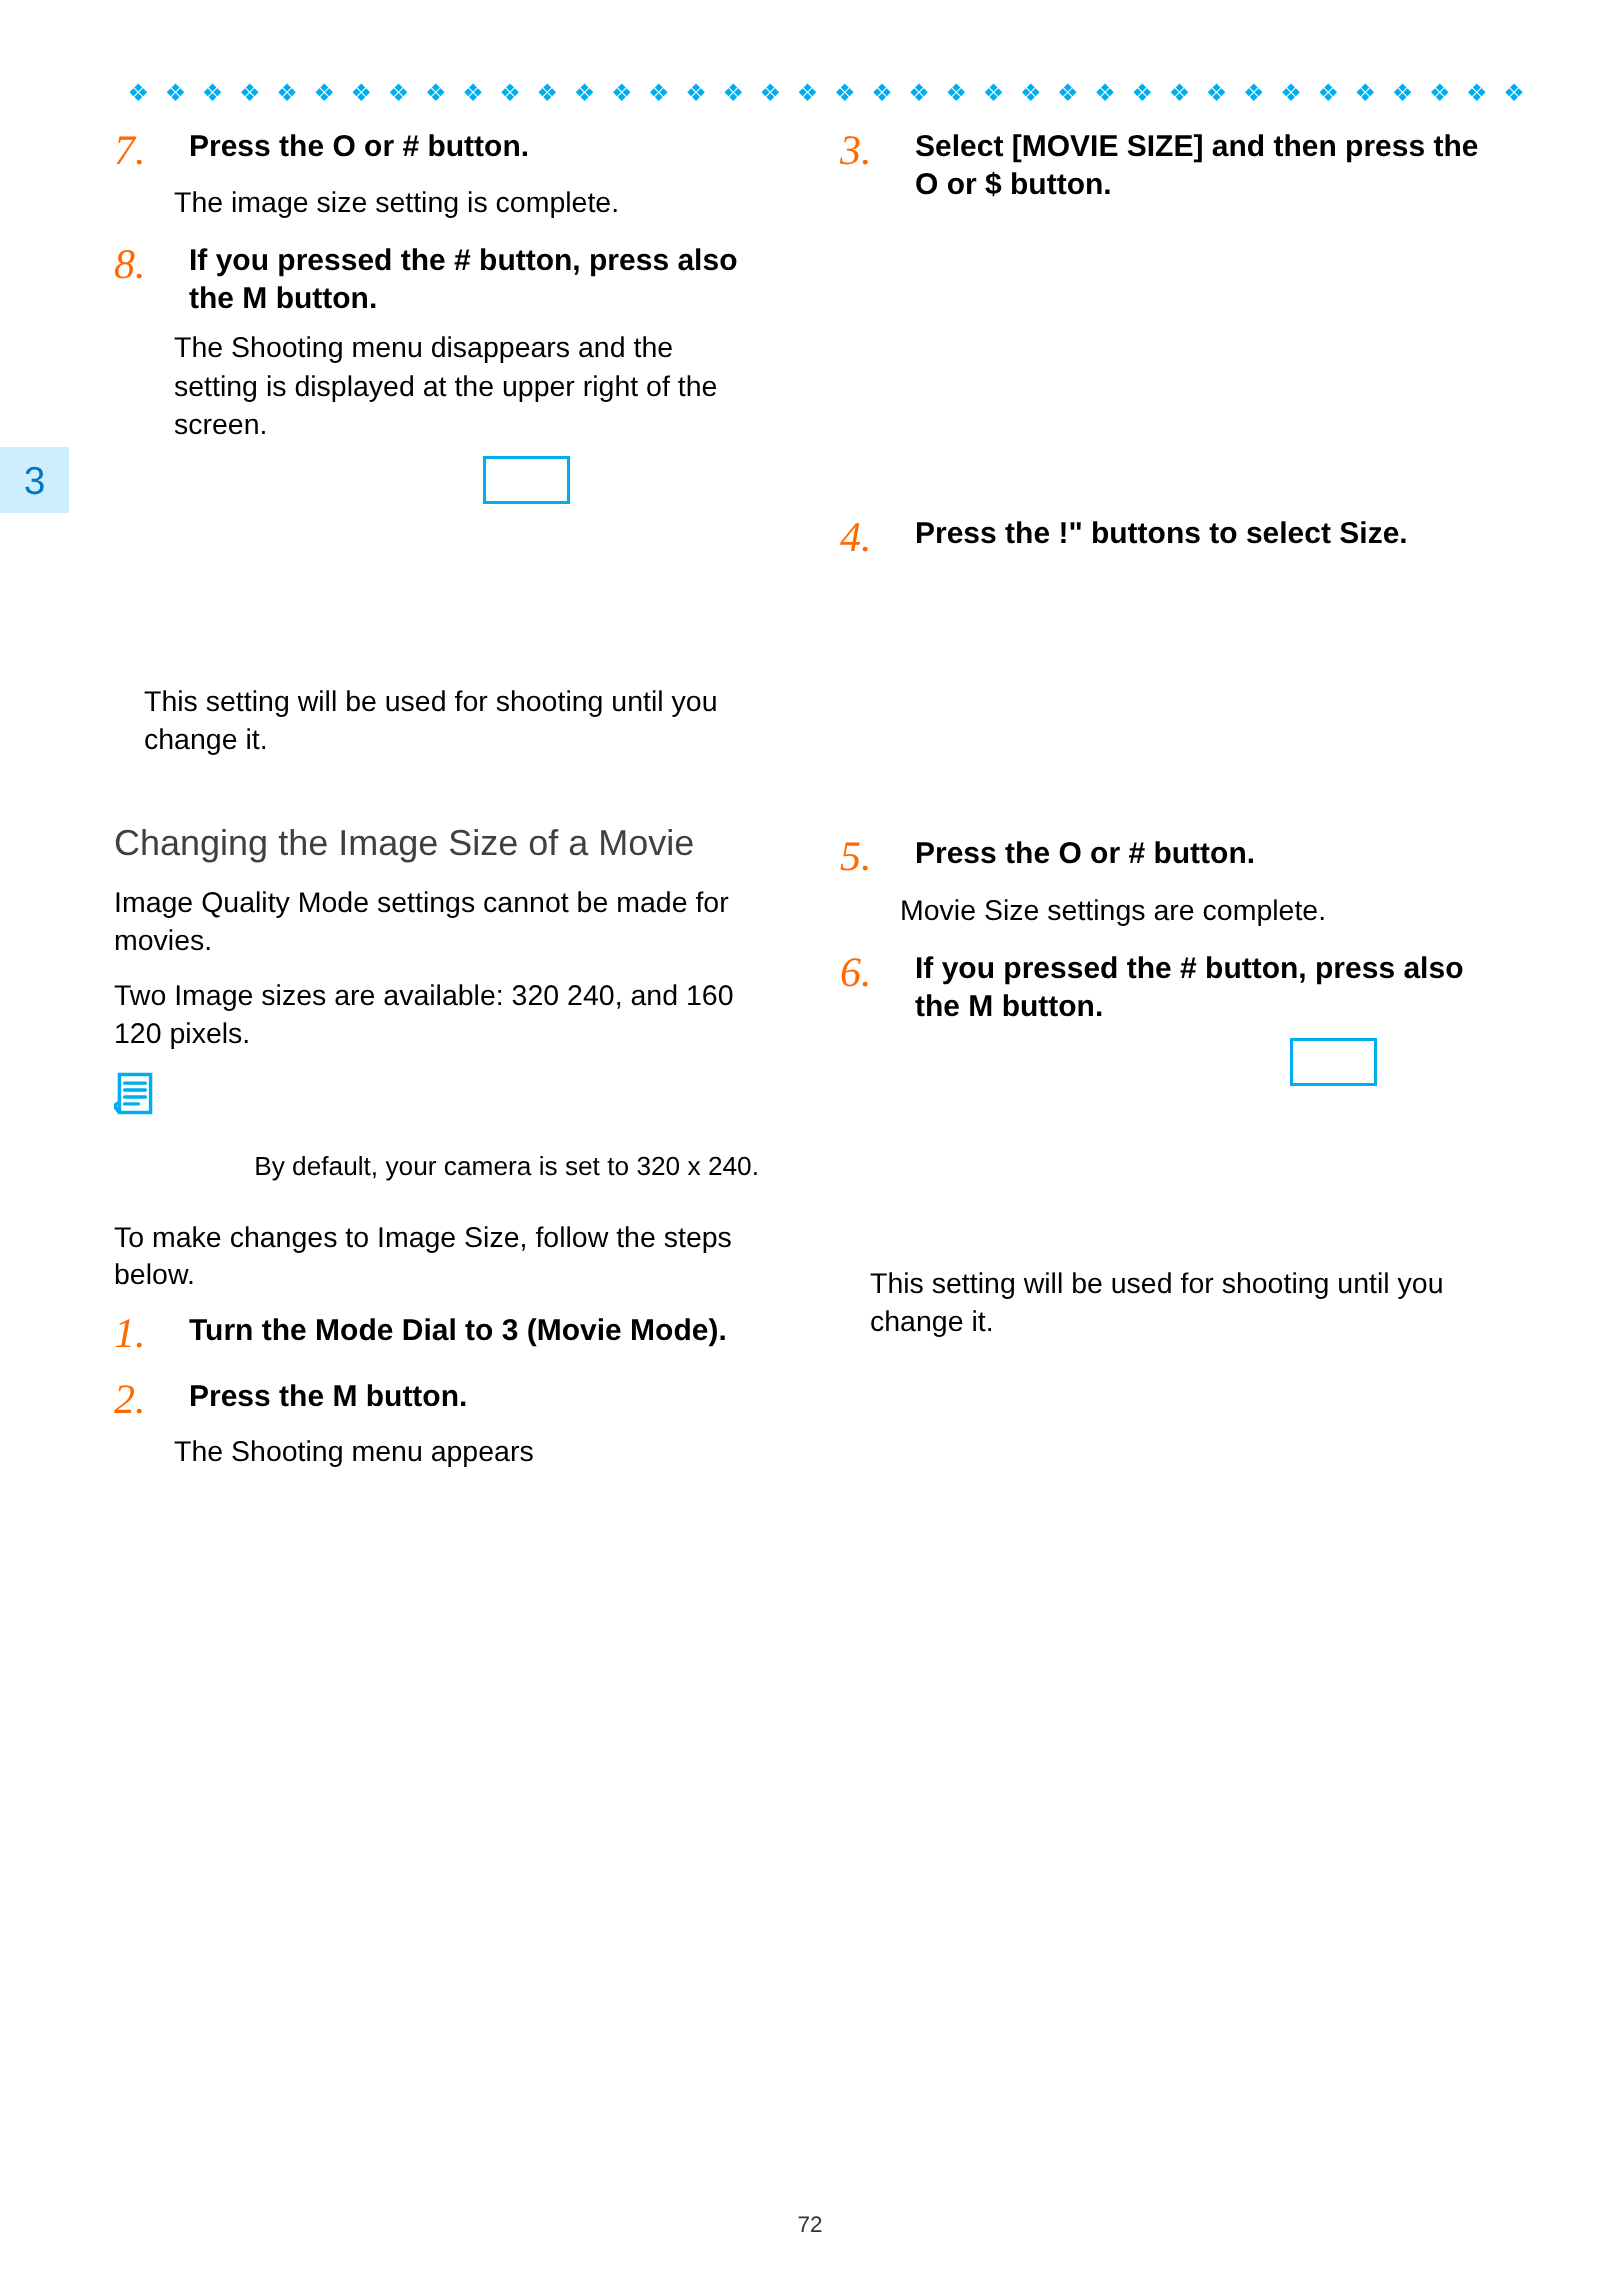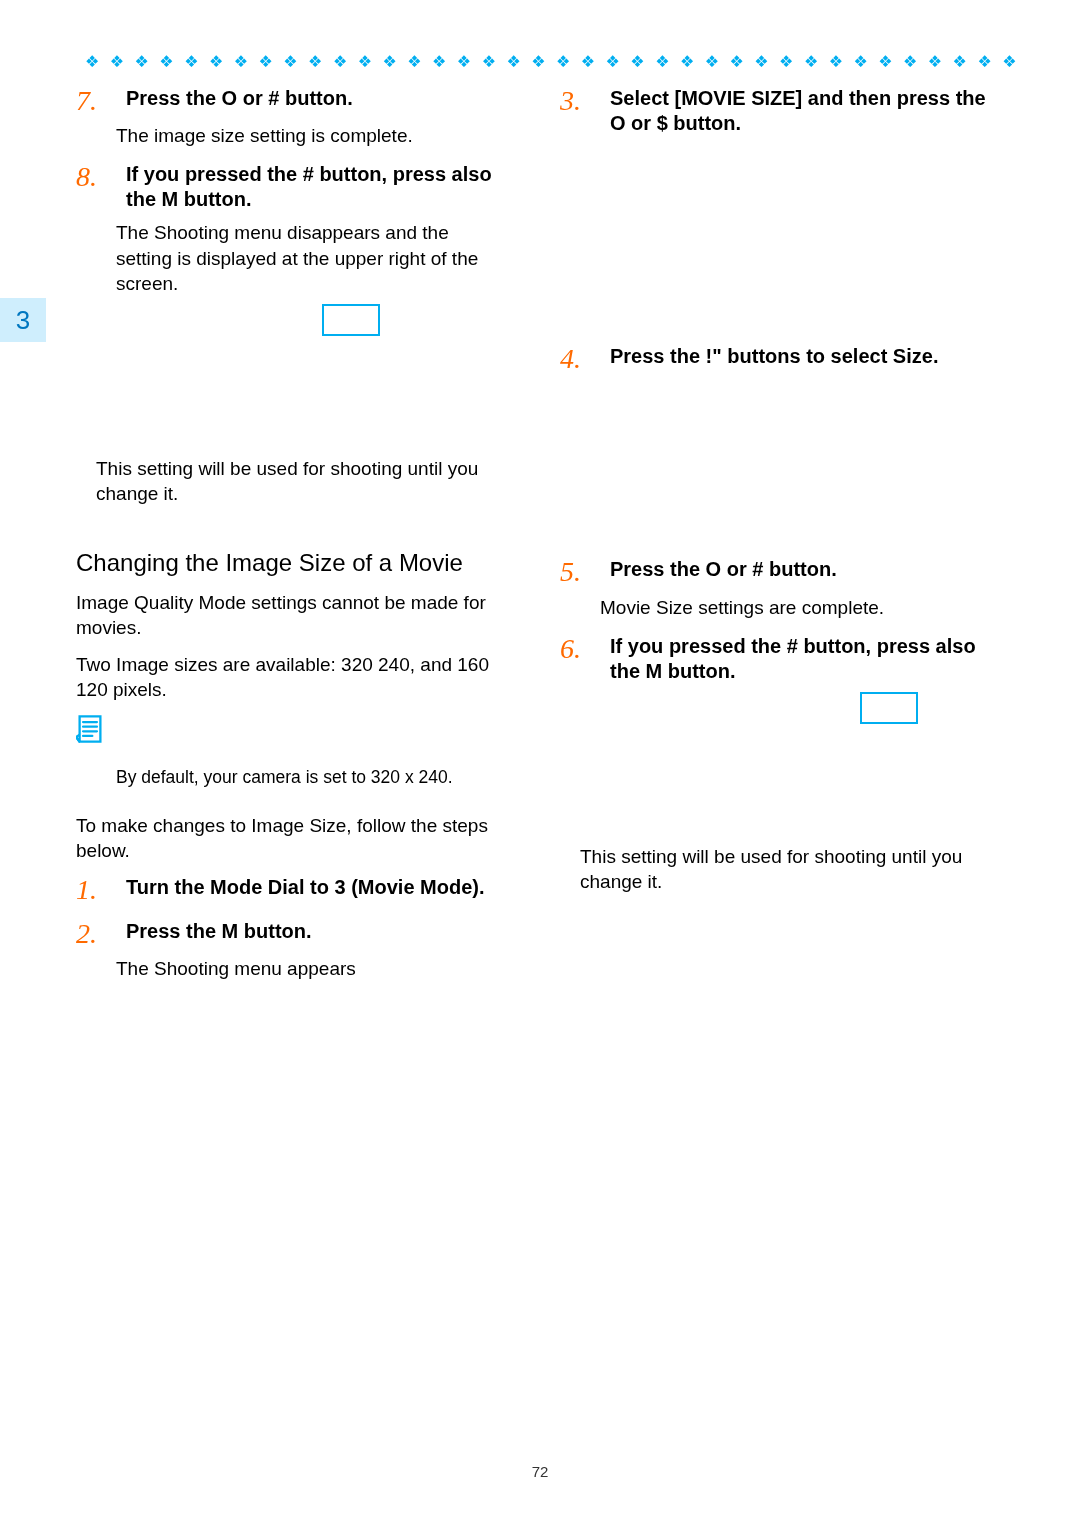--- a/index.html
+++ b/index.html
@@ -10,27 +10,27 @@
   .columns { position: absolute; top: 86px; left: 76px; right: 60px; bottom: 80px; display: flex; gap: 54px; }
   .col { width: 430px; font-size: 19px; line-height: 1.32; }
   .col.right { width: 434px; }
   .step { display: flex; margin-bottom: 8px; }
   .stepnum { font-size: 28px; color: #ff6a00; font-style: italic; font-family: "Times New Roman", serif; width: 32px; flex-shrink: 0; line-height: 1.05; }
   .stephead { font-weight: bold; font-size: 20px; line-height: 1.25; margin-left: 18px; }
   .stepbody { margin-left: 40px; margin-top: 6px; margin-bottom: 14px; font-size: 19px; }
   .thumb { width: 58px; height: 32px; border: 2.5px solid #00aef0; margin-left: 246px; margin-top: -6px; margin-bottom: 120px; }
   .thumb2 { width: 58px; height: 32px; border: 2.5px solid #00aef0; margin-left: 300px; margin-top: 4px; margin-bottom: 120px; }
   .persist { margin-left: 20px; margin-bottom: 30px; font-size: 19px; }
-  .section-head { color: #000000; font-size: 24px; line-height: 1.25; margin-bottom: 12px; }
+  .section-head { color: #404040; font-size: 24px; line-height: 1.25; margin-bottom: 12px; }
   .para { font-size: 19px; margin-bottom: 12px; }
   .note-row { display: flex; align-items: flex-start; gap: 12px; margin: 8px 0 22px 0; }
   .note-icon { width: 28px; height: 30px; }
   .note-icon svg { width: 100%; height: 100%; }
-  .note-text { margin-left: 40px; font-size: 17.5px; }
-  .pagenum { position: absolute; bottom: 48px; left: 0; right: 0; text-align: center; font-size: 15px; color: #333; }
+  .note-text { margin-left: 40px; font-size: 17.5px; text-align: right; }
+  .pagenum { position: absolute; bottom: 36px; left: 0; right: 0; text-align: center; font-size: 15px; color: #333; }
   .spacer-200 { height: 200px; }
   .spacer-150 { height: 152px; }
   .gap-6 { height: 6px; }
   .gap-12 { height: 12px; }
 </style>
 </head>
 <body>
 
 <div class="page">
 

